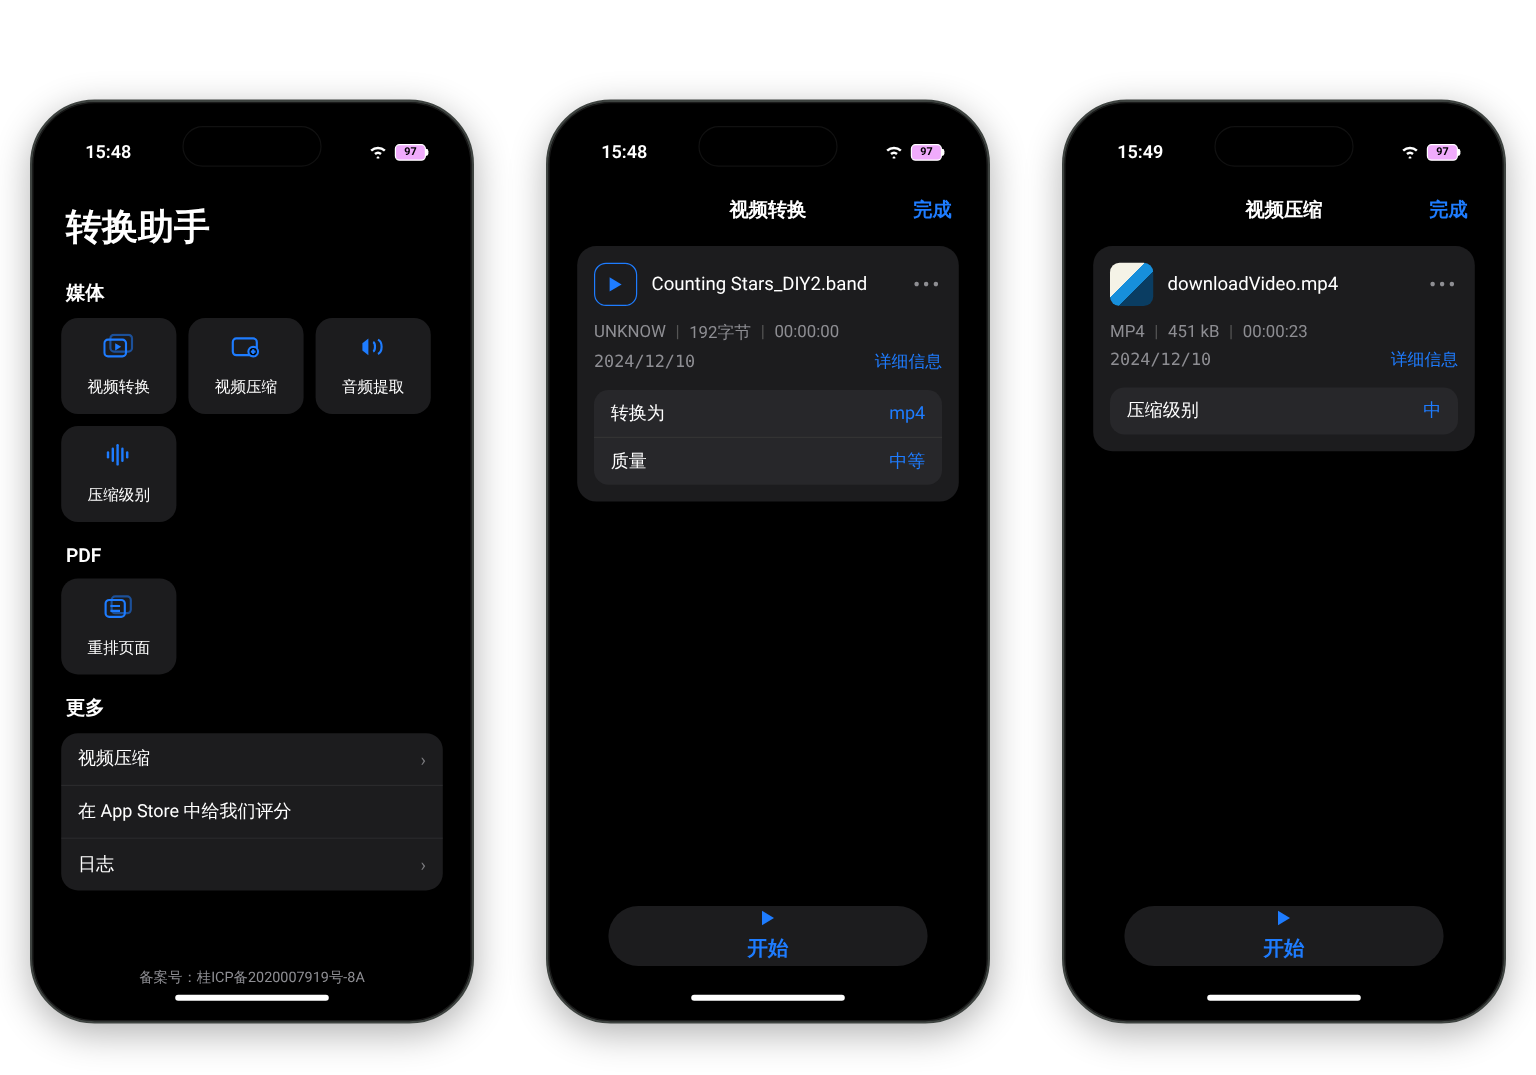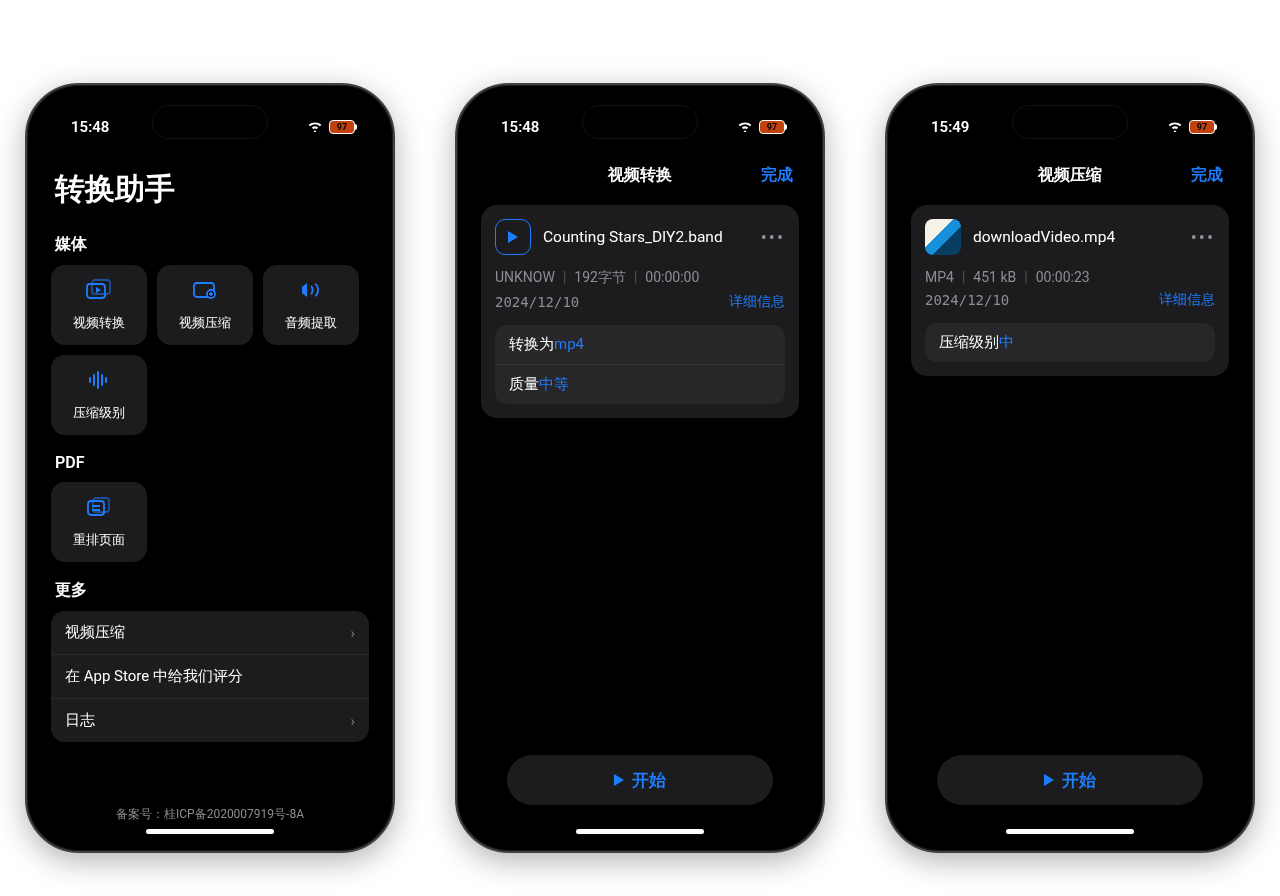--- a/index.html
+++ b/index.html
@@ -56,21 +56,21 @@
   .battery-badge {
     display: inline-flex;
     align-items: center;
     justify-content: center;
     width: 26px;
     height: 14px;
     border: 1px solid #fff;
     border-radius: 4px;
     font-size: 9px;
     font-weight: 700;
-    background: #c2410c;
+    background: #f0abfc;
     color: #000;
     position: relative;
   }
   .battery-badge::after {
     content: "";
     position: absolute;
     right: -3px;
     top: 3px;
     width: 2px;
     height: 6px;
@@ -158,39 +158,40 @@
     background: linear-gradient(135deg, #f5f3e7 40%, #178fdb 40%, #178fdb 60%, #0a3d62 60%);
   }
   .file-name { font-size: 15.5px; flex: 1; color: #fff; white-space: nowrap; overflow: hidden; text-overflow: ellipsis; }
   .more-dots { color: #8e8e93; font-size: 18px; letter-spacing: 2px; }
 
   .meta-row { margin-top: 14px; font-size: 14px; color: #8e8e93; display: flex; gap: 8px; font-family: ui-monospace, Menlo, monospace; }
   .meta-row .sep { color: #555; }
   .detail-link { color: #1e7cff; font-size: 14px; }
 
   .opts { margin-top: 14px; background: #27272a; border-radius: 12px; overflow: hidden; }
-  .opt-row { display: flex; padding: 10px 14px; font-size: 15px; }
+  .opt-row { display: flex; justify-content: space-between; padding: 10px 14px; font-size: 15px; }
   .opt-row:not(:last-child) { border-bottom: 1px solid #333; }
   .opt-val { color: #1e7cff; }
 
   .start-btn {
     position: absolute;
     bottom: 36px;
     left: 40px;
     right: 40px;
     height: 50px;
     background: #1c1c1e;
     border-radius: 26px;
     display: flex;
     align-items: center;
     justify-content: center;
     gap: 8px;
     color: #1e7cff;
     font-size: 17px;
     font-weight: 600;
+    flex-direction: column;
   }
   .play-tri { width: 0; height: 0; border-left: 10px solid #1e7cff; border-top: 6px solid transparent; border-bottom: 6px solid transparent; }
 </style>
 </head>
 <body>
 
 <div class="phone">
   <div class="phone-inner">
     <div class="island"></div>
     <div class="status-bar">

